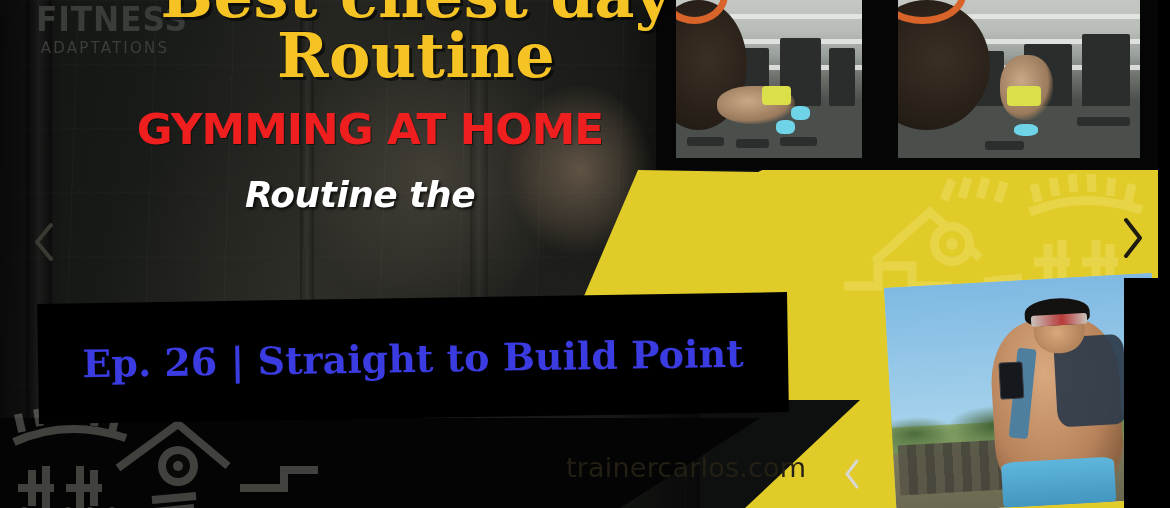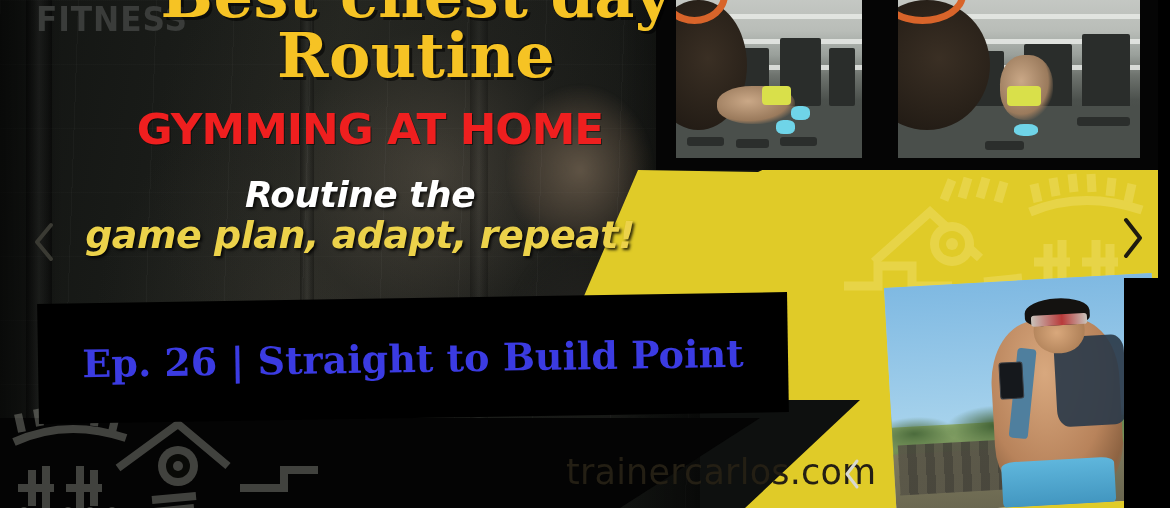--- a/index.html
+++ b/index.html
@@ -221,21 +221,21 @@
     color:#3b3be2;
     letter-spacing:0px;
     text-shadow:2px 2px 0 rgba(0,0,0,.8);
     white-space:nowrap;
   }
 
   .website{
     position:absolute; left:566px; top:452px;
     font-family:"DejaVu Sans", sans-serif;
     font-weight:400;
-    font-size:35px;
+    font-size:27px;
     color:#241f14;
     letter-spacing:0.2px;
   }
 
   
   .logo{
     position:absolute; left:30px; top:2px; width:150px;
     text-align:center; pointer-events:none;
   }
   .logo-main{
@@ -384,30 +384,30 @@
         <circle cx="120" cy="108" r="5"></circle>
         <circle cx="186" cy="62" r="20"></circle>
       </g>
       <circle cx="186" cy="62" r="12" fill="#16180f"></circle>
       <circle cx="186" cy="62" r="5" fill="#cfd0c4"></circle>
     </svg>
   </div>
 
   <div class="logo">
     <div class="logo-main">FITNESS</div>
+    <div class="logo-sub">ADAPTATIONS</div>
   </div>
 
   <div class="headline">Best chest day
 Routine</div>
 
   <div class="subhead">GYMMING AT HOME</div>
 
   <div class="tagline">
     <div class="tag-line1">Routine the</div>
-    <div class="tag-line2">game plan, adapt, repeat!</div>
   </div>
 
   <div class="episode-bar">
     <span class="episode-text">Ep. 26 | Straight to Build Point</span>
   </div>
 
   <div class="website">trainercarlos.com</div>
 
   <div class="arrow arrow-prev">
     <span>

